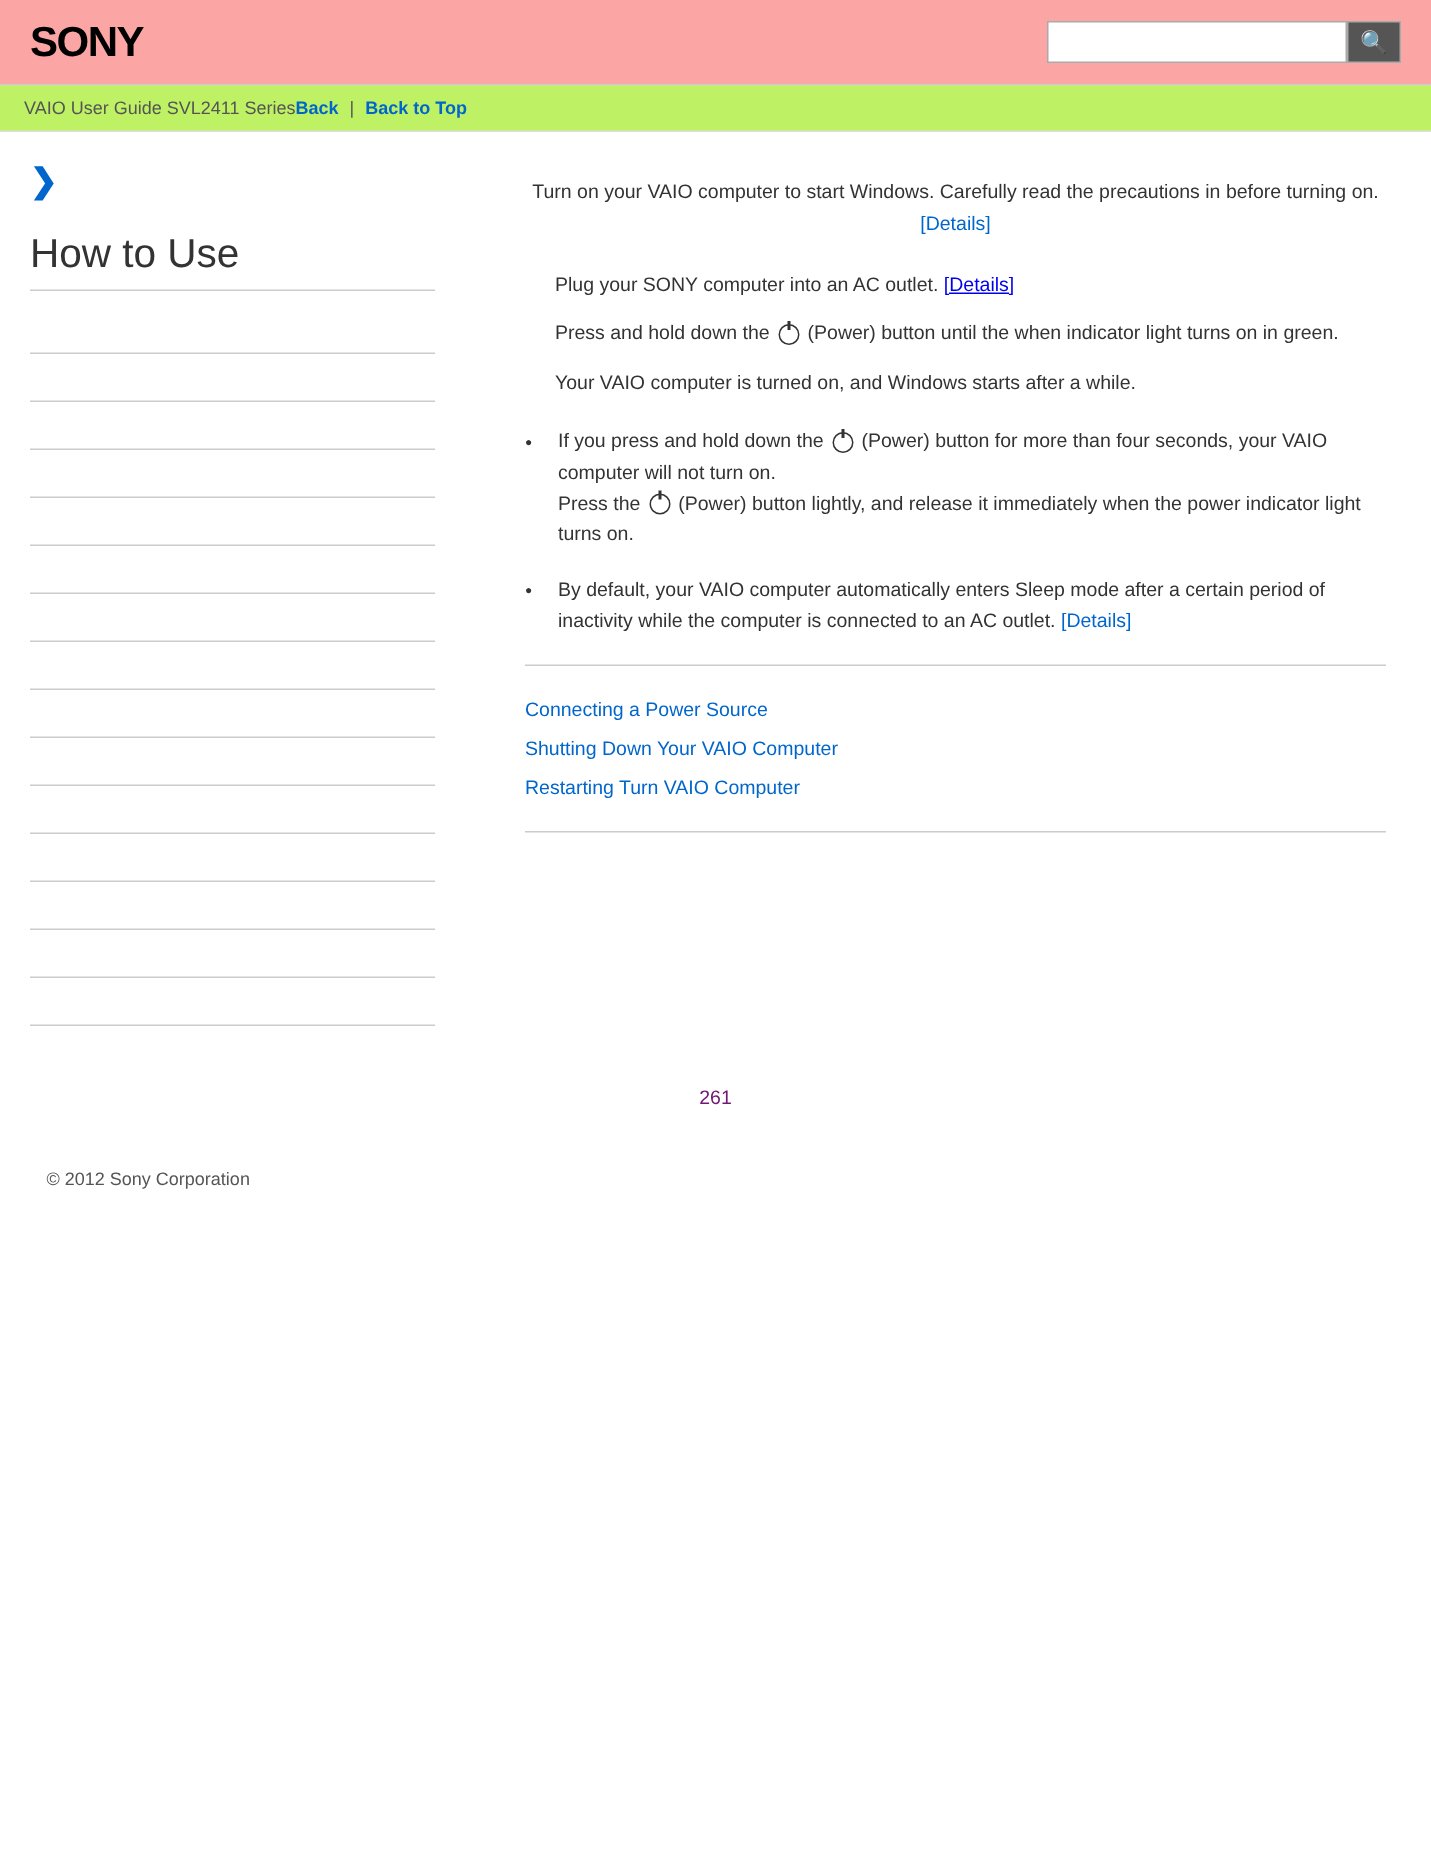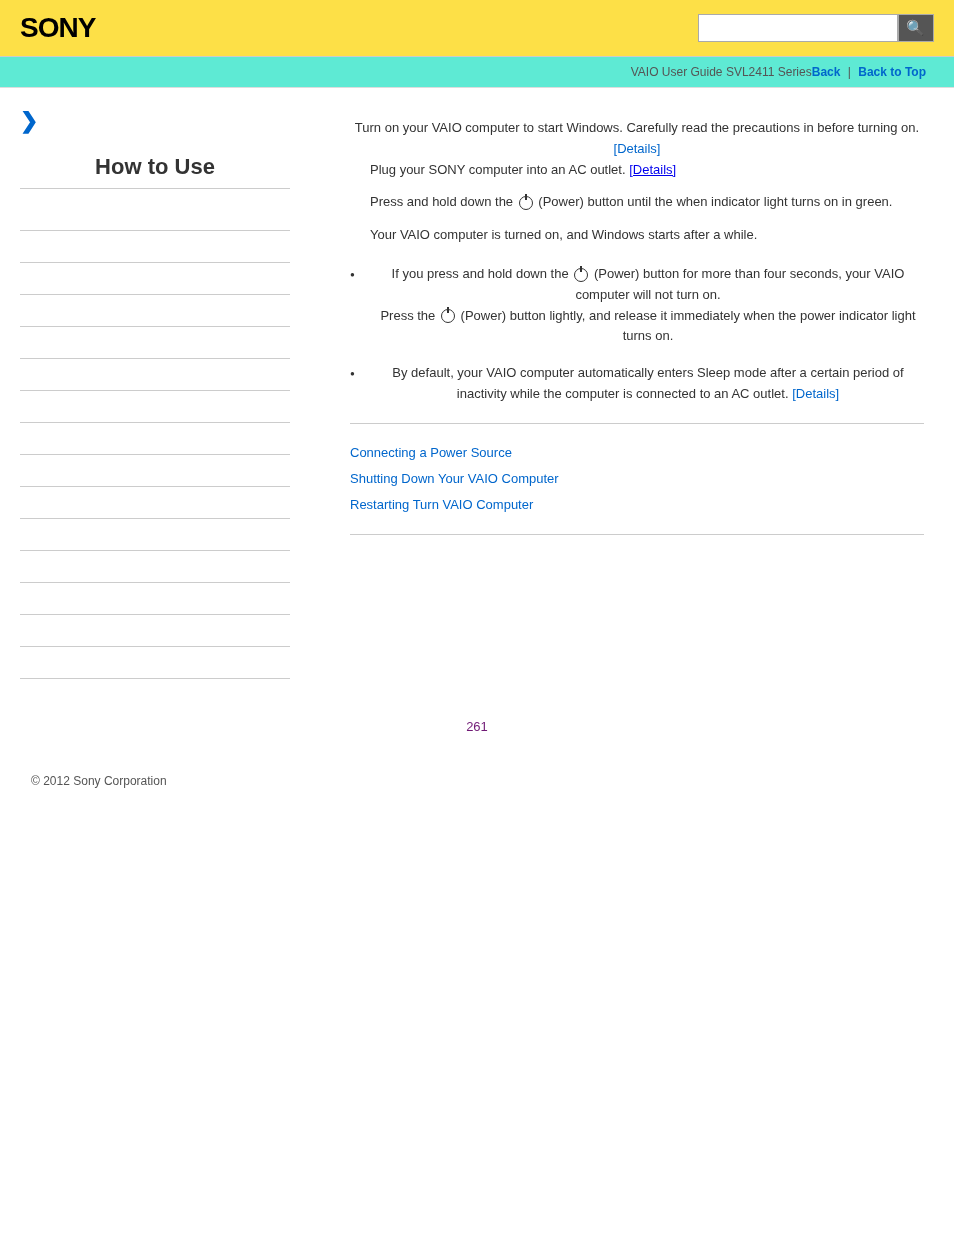--- a/index.html
+++ b/index.html
@@ -7,21 +7,21 @@
       font-family: Arial, sans-serif;
       font-size: 13px;
       color: #333;
       background: #fff;
       width: 954px;
       min-height: 1235px;
     }
 
     
     .header {
-      background: #fde047;
+      background: #fca5a5;
       padding: 12px 20px;
       display: flex;
       align-items: center;
       justify-content: space-between;
       border-bottom: 1px solid #ccc;
     }
     .sony-logo {
       font-size: 28px;
       font-weight: 900;
       color: #000;
@@ -49,26 +49,26 @@
       cursor: pointer;
       display: flex;
       align-items: center;
       justify-content: center;
       color: #fff;
       font-size: 15px;
     }
 
     
     .nav-bar {
-      padding: 8px 28px;
-      display: flex;
-      justify-content: flex-end;
+      padding: 8px 16px;
+      display: flex;
+      justify-content: flex-start;
       align-items: center;
       border-bottom: 1px solid #ddd;
-      background: #5eead4;
+      background: #bef264;
     }
     .nav-guide-title {
       font-size: 12px;
       color: #555;
     }
     .nav-links {
       font-size: 12px;
     }
     .nav-links a {
       color: #0066cc;
@@ -94,45 +94,45 @@
       border-right: none;
     }
     .sidebar-arrow {
       color: #0066cc;
       font-size: 22px;
       font-weight: bold;
       margin-bottom: 20px;
       display: block;
     }
     .sidebar-title {
-      font-size: 22px;
-      font-weight: bold;
+      font-size: 27px;
+      font-weight: normal;
       color: #333;
       margin-bottom: 10px;
       padding-bottom: 8px;
       border-bottom: 1px solid #ccc;
-      text-align: center;
     }
     .sidebar-nav-items {
       margin-top: 5px;
     }
     .sidebar-item-line {
       border-bottom: 1px solid #ccc;
       padding: 8px 0;
       height: 32px;
     }
 
     
     .content {
       flex: 1;
       padding: 30px 30px 30px 40px;
     }
 
     .content-intro {
       text-align: center;
+      margin-bottom: 20px;
       line-height: 1.6;
       color: #333;
       font-size: 13px;
     }
     .content-intro a {
       color: #0066cc;
       text-decoration: none;
     }
 
     .content-step {
@@ -155,21 +155,20 @@
     }
     .bullet-dot {
       min-width: 16px;
       font-size: 8px;
       margin-top: 5px;
       margin-right: 6px;
       color: #333;
     }
     .bullet-text {
       color: #333;
-      text-align: center;
     }
     .bullet-text a {
       color: #0066cc;
       text-decoration: none;
     }
 
     .divider {
       border: none;
       border-top: 1px solid #ccc;
       margin: 16px 0;

